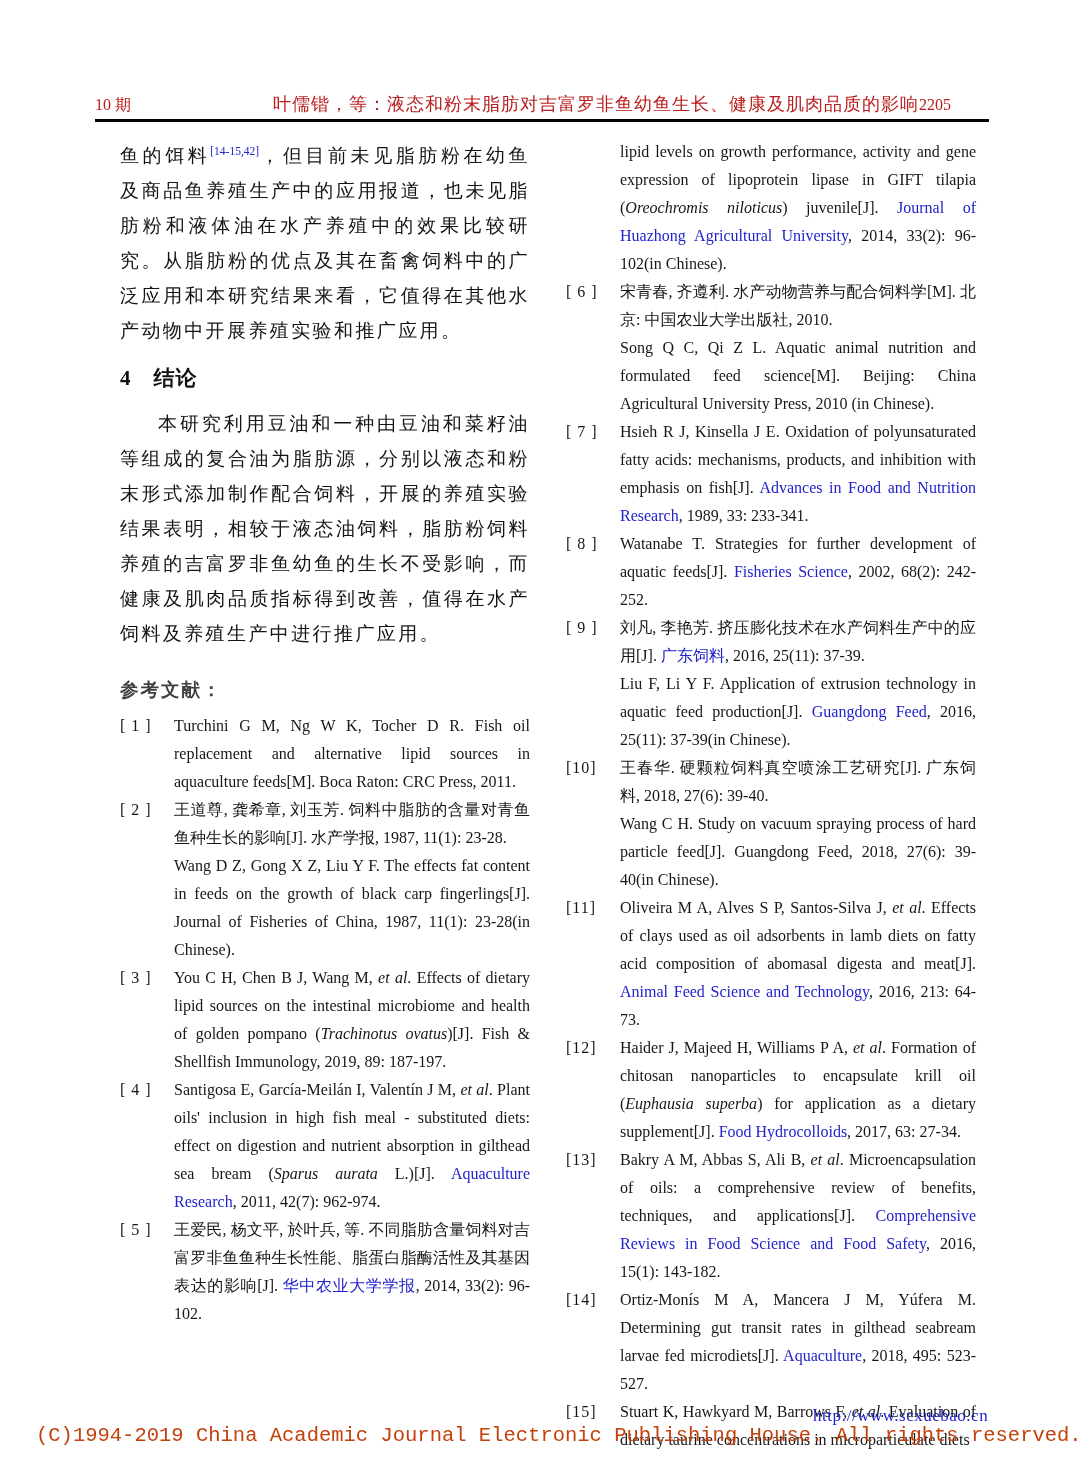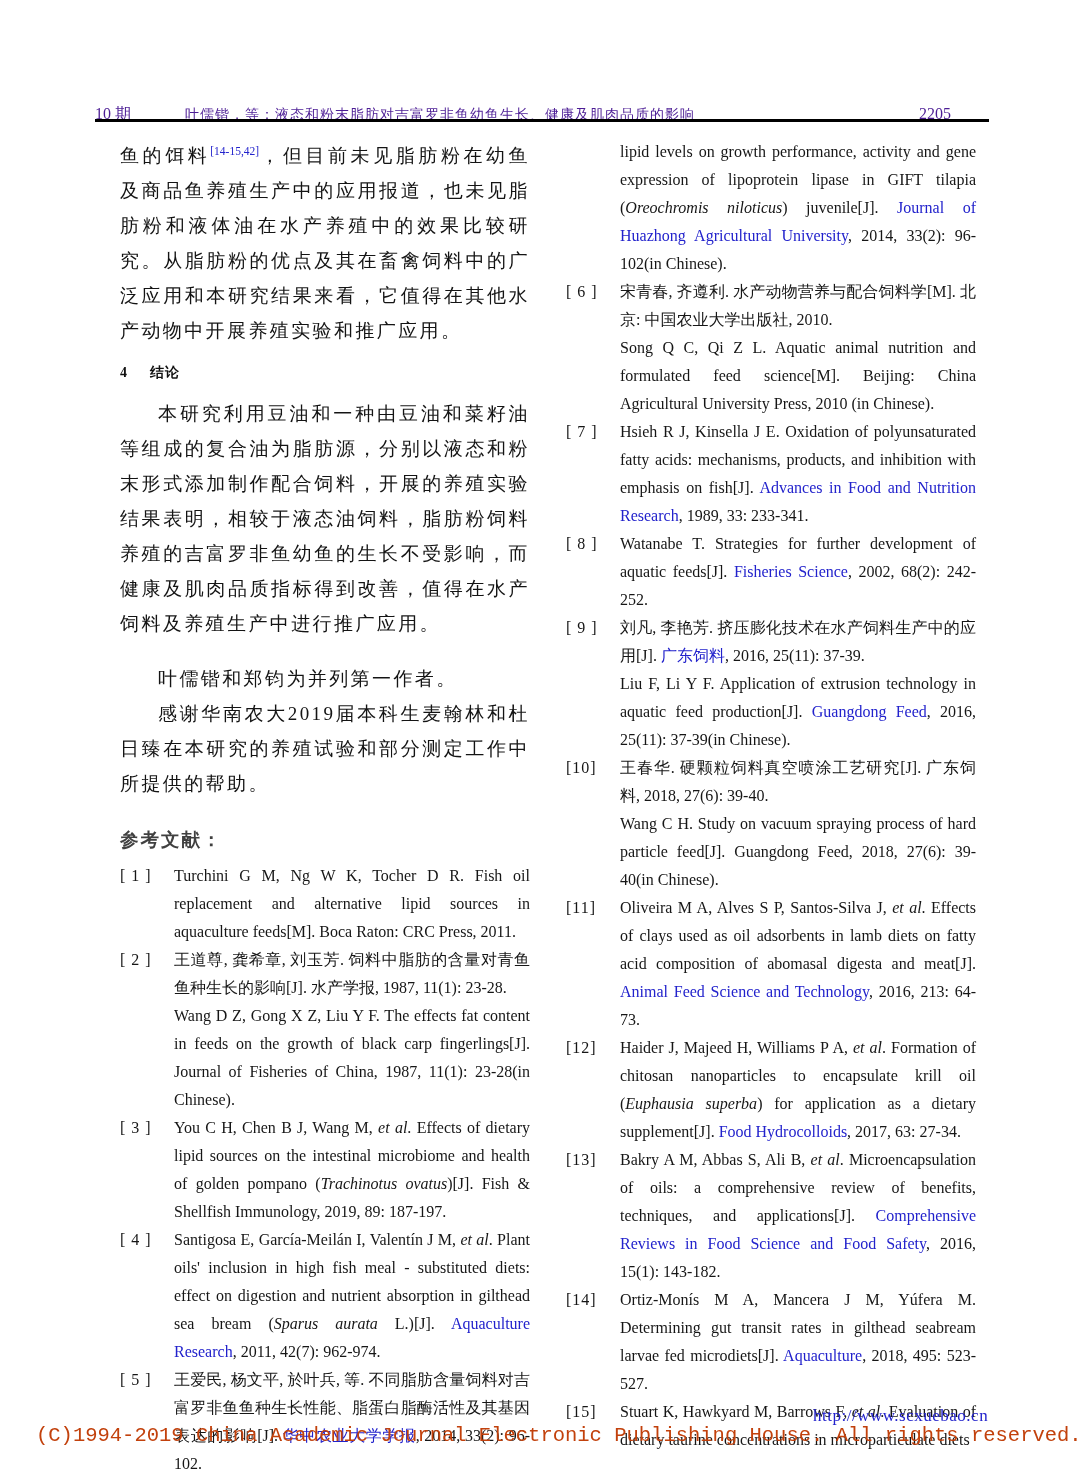--- a/index.html
+++ b/index.html
@@ -3,44 +3,44 @@
 <meta charset="utf-8">
 <style>
   html,body { margin:0; padding:0; background:#ffffff; }
   .page {
     position:relative; width:1084px; height:1473px; background:#ffffff;
     font-family:"Liberation Serif","DejaVu Serif",serif; color:#1a1a1a;
     overflow:hidden;
   }
   
   .header {
-    position:absolute; left:95px; top:104px; width:894px;
-    display:flex; align-items:baseline; font-size:16px; color:#4c1d95;
+    position:absolute; left:95px; top:92px; width:894px;
+    display:flex; align-items:baseline; font-size:16px; color:#b91c1c;
   }
   .header .issue { width:90px; flex:none; text-align:left; }
-  .header .h-title { flex:1; text-align:left; letter-spacing:1px; font-size:14px; }
+  .header .h-title { flex:1; text-align:right; letter-spacing:1px; font-size:18px; }
   .header .pageno { width:70px; flex:none; text-align:left; }
   .header-rule {
     position:absolute; left:95px; top:119px; width:894px; height:2.5px; background:#000;
   }
   
   .columns {
     position:absolute; left:120px; top:138px; width:856px;
     display:flex; gap:36px;
   }
   .col { width:410px; }
   
   .zh {
     font-size:19px; line-height:35px; text-align:justify;
     letter-spacing:2.4px; margin:0; color:#141414;
   }
   .zh.indent { text-indent:2em; }
   sup.cite { color:var(--link,#2222cc); font-size:11.5px; letter-spacing:0; vertical-align:super; line-height:0; }
   .section-heading {
-    margin:16px 0 14px 0; font-weight:bold; font-size:14px; letter-spacing:1px;
+    margin:16px 0 14px 0; font-weight:bold; font-size:21px; letter-spacing:1px;
     color:#101010; font-family:"Liberation Serif","DejaVu Serif",serif;
   }
   .section-heading .num { margin-right:22px; }
   .notes { margin-top:20px; }
   .refs-heading {
     margin:26px 0 10px 0; font-weight:bold; font-size:18.5px; letter-spacing:2px;
     font-family:"Liberation Sans","DejaVu Sans",sans-serif; color:#404040;
   }
   
   .ref { display:flex; font-size:16px; line-height:28px; color:#161616;justify-content:center; }
@@ -77,24 +77,20 @@
 
     <div class="col">
       <p class="zh"><span>鱼的饵料</span><sup class="cite">[14-15,42]</sup><span>，但目前未见脂肪粉在幼鱼及商品鱼养殖生产中的应用报道，也未见脂肪粉和液体油在水产养殖中的效果比较研究。从脂肪粉的优点及其在畜禽饲料中的广泛应用和本研究结果来看，它值得在其他水产动物中开展养殖实验和推广应用。</span></p>
 
       <div class="section-heading">
         <span class="num">4</span><span>结论</span>
       </div>
 
       <p class="zh indent">本研究利用豆油和一种由豆油和菜籽油等组成的复合油为脂肪源，分别以液态和粉末形式添加制作配合饲料，开展的养殖实验结果表明，相较于液态油饲料，脂肪粉饲料养殖的吉富罗非鱼幼鱼的生长不受影响，而健康及肌肉品质指标得到改善，值得在水产饲料及养殖生产中进行推广应用。</p>
 
-      <div class="notes">
-        <p class="zh indent">叶儒锴和郑钧为并列第一作者。</p>
-        <p class="zh indent">感谢华南农大2019届本科生麦翰林和杜日臻在本研究的养殖试验和部分测定工作中所提供的帮助。</p>
-      </div>
 
       <div class="refs-heading">参考文献：</div>
 
       <div id="refs-left">
           <div class="ref">
             <span class="ref-label">[ 1 ]</span>
             <div class="ref-body">
               <div class="ref-block"><span>Turchini G M, Ng W K, Tocher D R. Fish oil replacement and alternative lipid sources in aquaculture feeds[M]. Boca Raton: CRC Press, 2011.</span></div>
             </div>
           </div>

